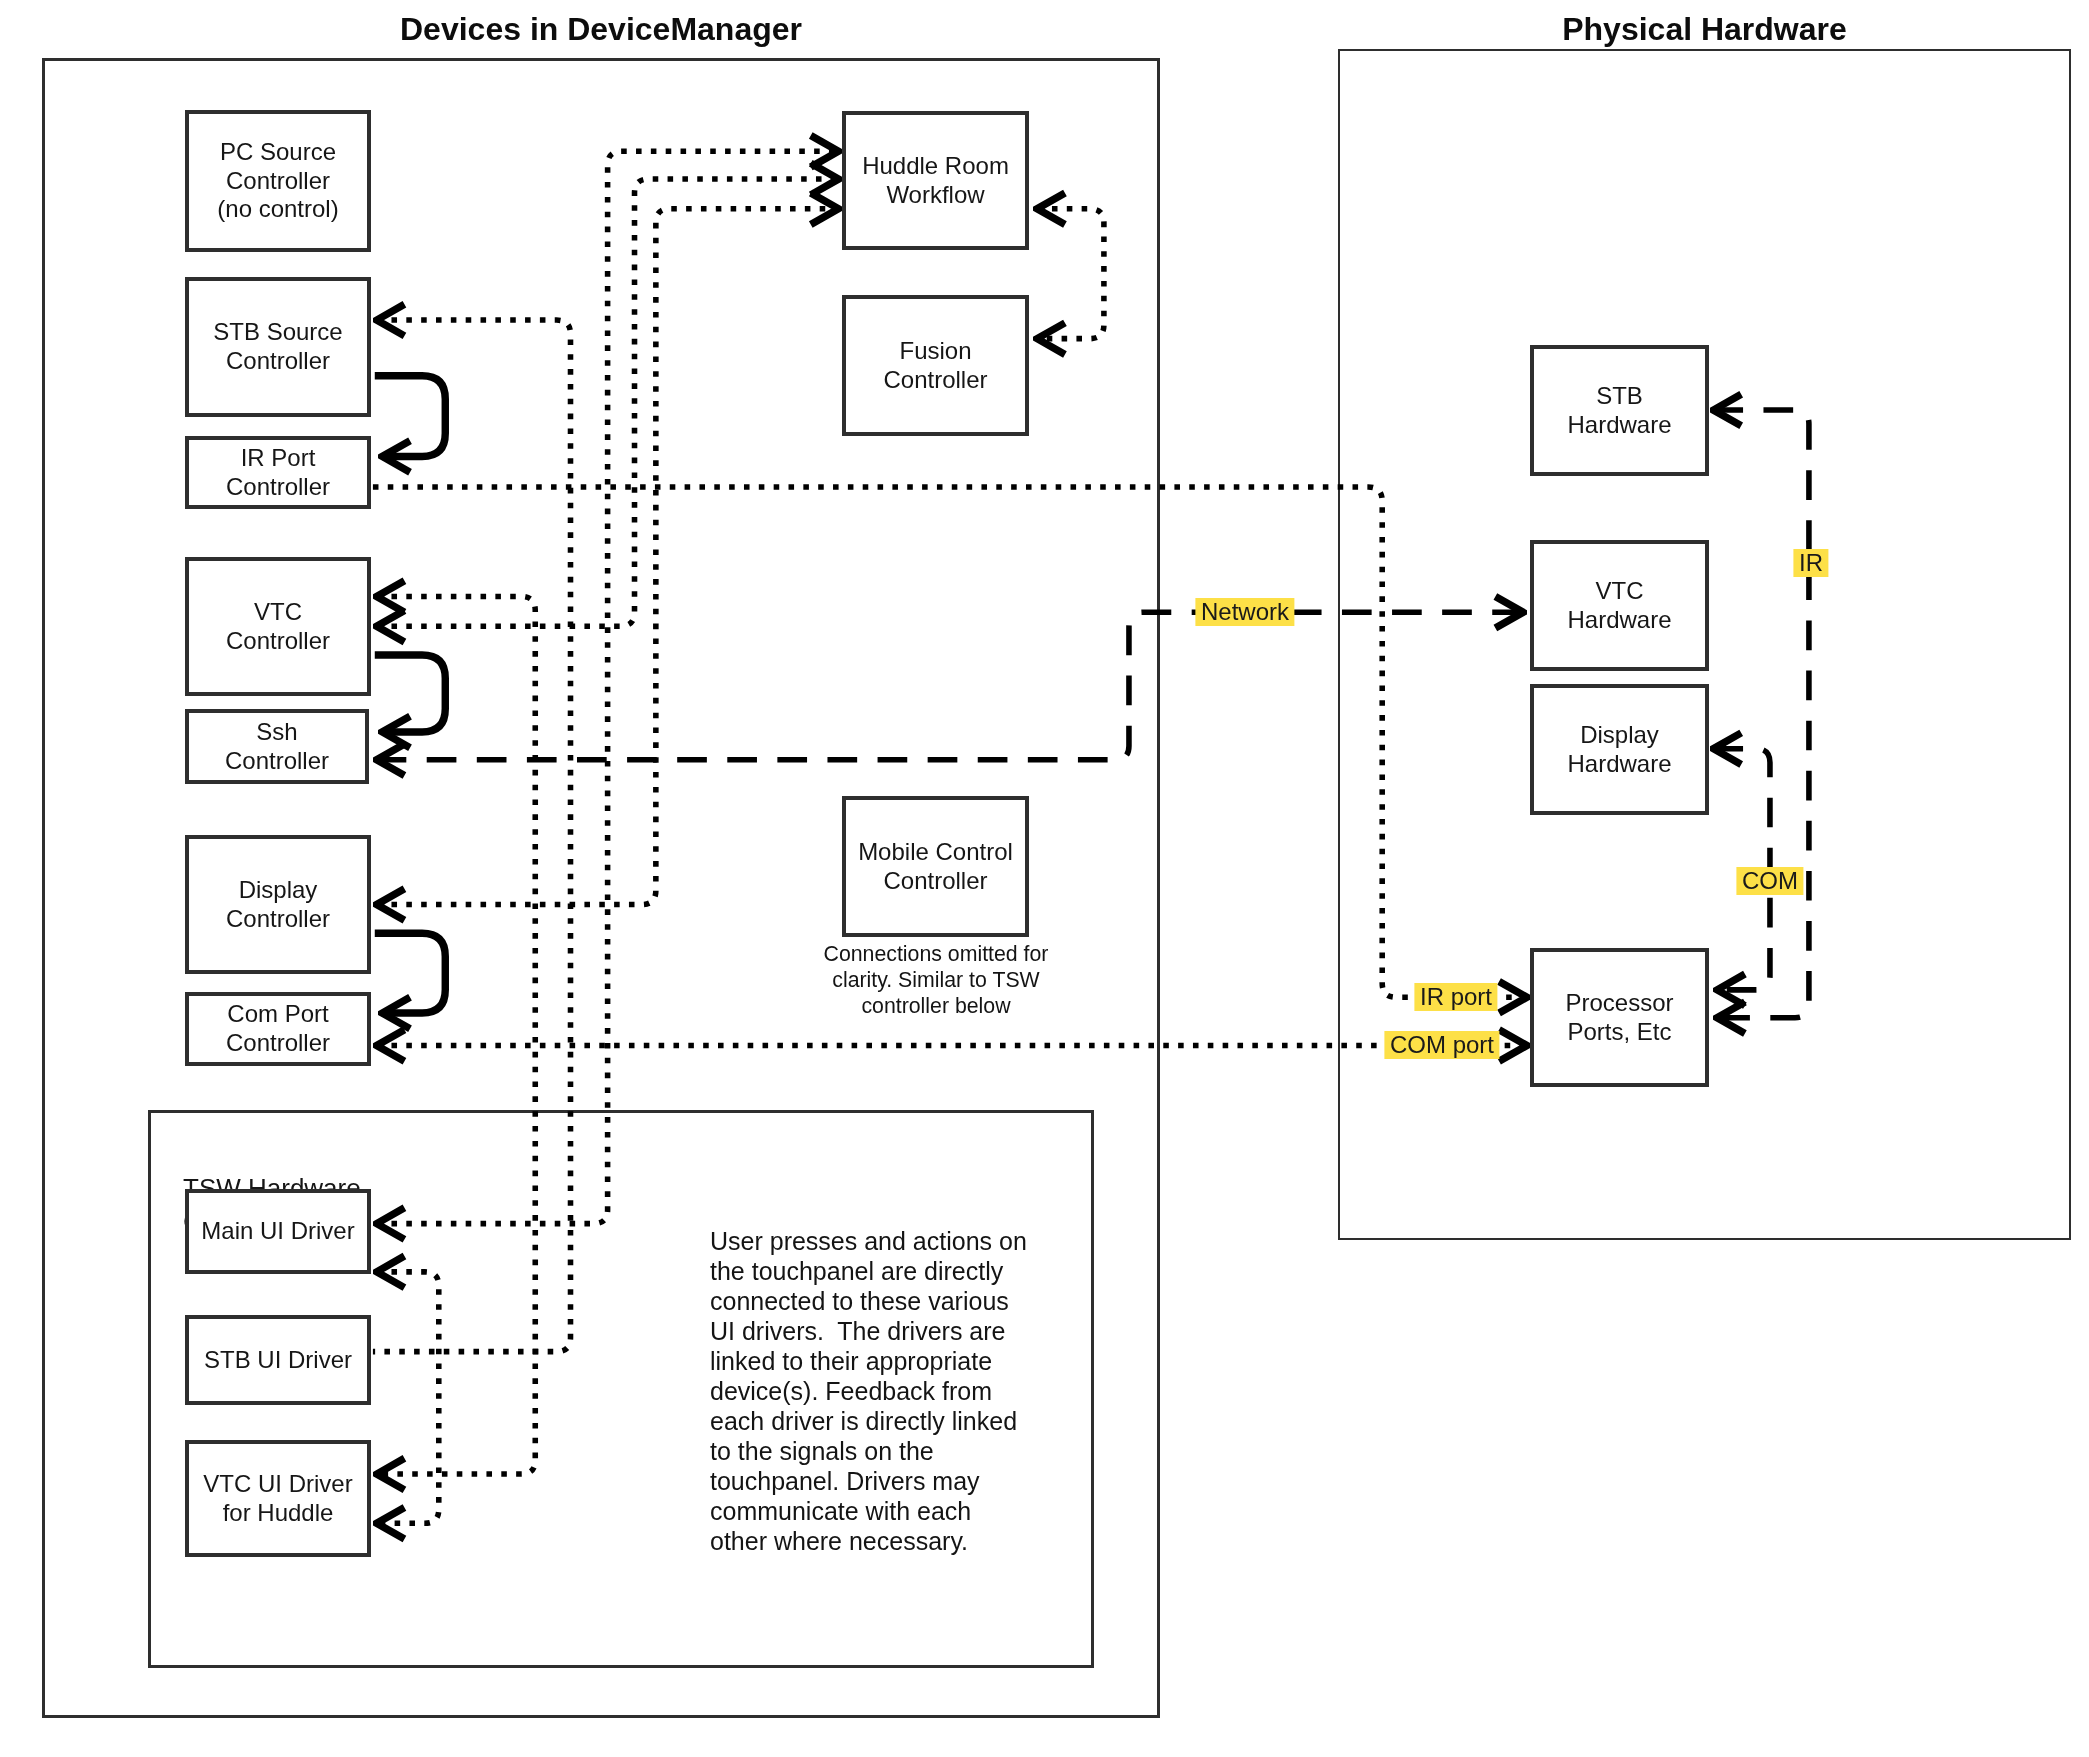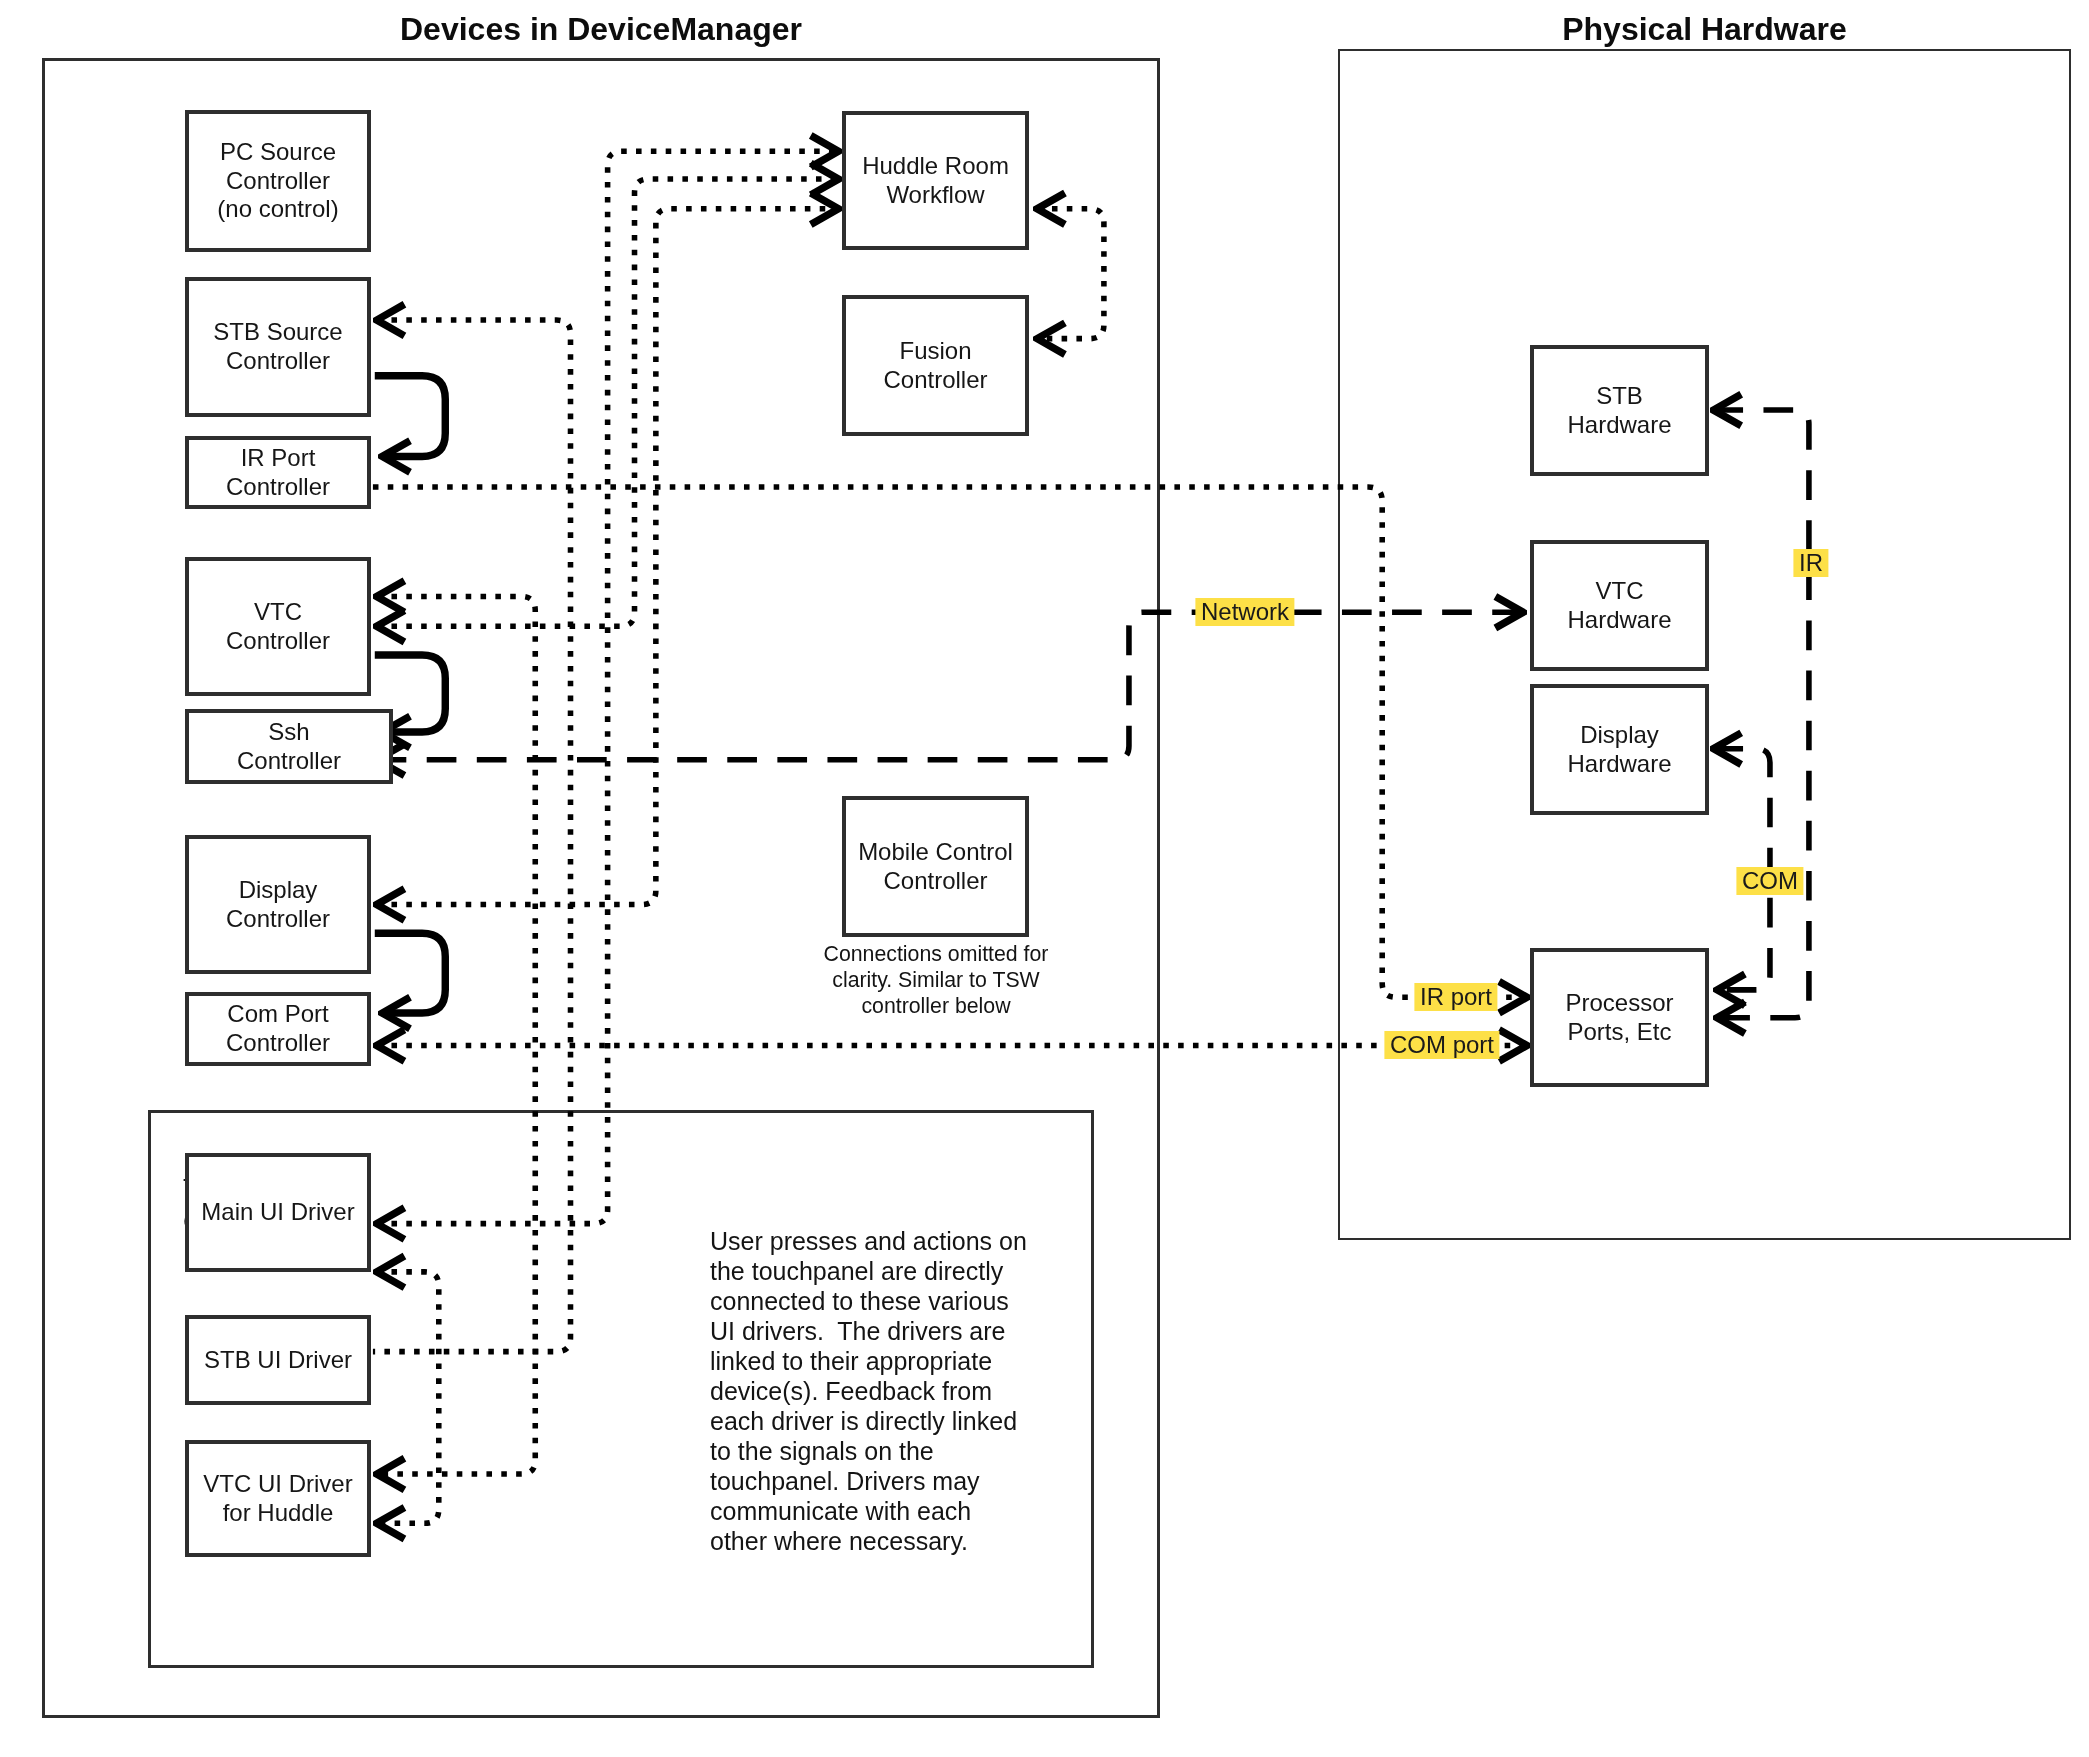--- a/index.html
+++ b/index.html
@@ -73,40 +73,40 @@
 
   <div class="box" style="left:185px;top:110px;width:186px;height:142px;">PC Source
 Controller
 (no control)</div>
   <div class="box" style="left:185px;top:277px;width:186px;height:140px;">STB Source
 Controller</div>
   <div class="box" style="left:185px;top:436px;width:186px;height:73px;">IR Port
 Controller</div>
   <div class="box" style="left:185px;top:557px;width:186px;height:139px;">VTC
 Controller</div>
-  <div class="box" style="left:185px;top:709px;width:208px;height:75px;">Ssh
+  <div class="box" style="left:185px;top:709px;width:184px;height:75px;">Ssh
 Controller</div>
   <div class="box" style="left:185px;top:835px;width:186px;height:139px;">Display
 Controller</div>
   <div class="box" style="left:185px;top:992px;width:186px;height:74px;">Com Port
 Controller</div>
 
   <div class="box" style="left:842px;top:111px;width:187px;height:139px;">Huddle Room
 Workflow</div>
   <div class="box" style="left:842px;top:295px;width:187px;height:141px;">Fusion
 Controller</div>
   <div class="box" style="left:842px;top:788px;width:187px;height:141px;margin-top:8px;">Mobile Control
 Controller</div>
   <div class="caption" style="left:936px;top:941px;">Connections omitted for
 clarity. Similar to TSW
 controller below</div>
 
   <div class="tsw-label" style="left:183px;top:1124px;">TSW Hardware
 Controller</div>
-  <div class="box" style="left:185px;top:1153px;width:186px;height:119px;">Main UI Driver</div>
+  <div class="box" style="left:185px;top:1189px;width:186px;height:85px;">Main UI Driver</div>
   <div class="box" style="left:185px;top:1315px;width:186px;height:90px;">STB UI Driver</div>
   <div class="box" style="left:185px;top:1440px;width:186px;height:117px;">VTC UI Driver
 for Huddle</div>
 
   <div class="note" style="left:710px;top:1226px;width:399px;">User presses and actions on
 the touchpanel are directly
 connected to these various
 UI drivers.  The drivers are
 linked to their appropriate
 device(s). Feedback from

